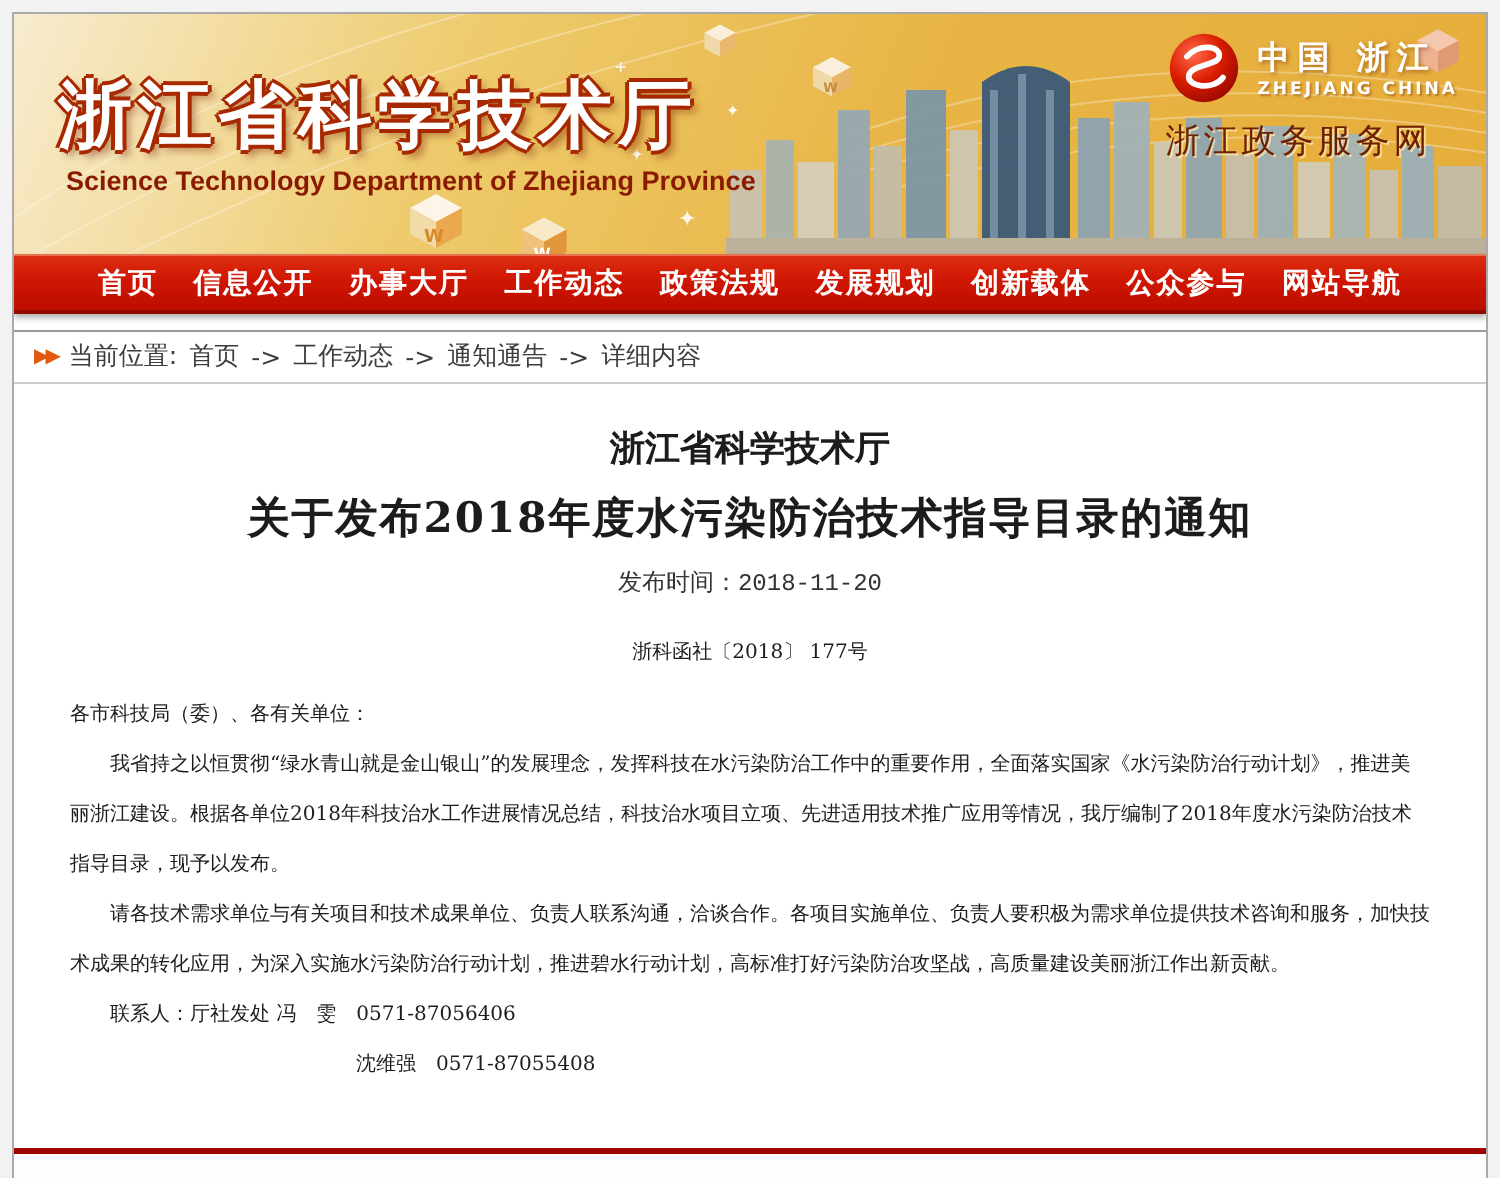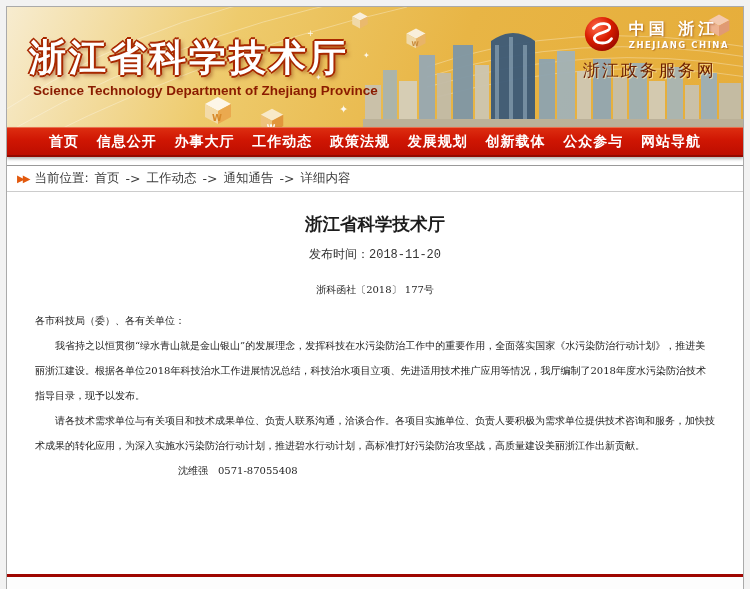--- a/index.html
+++ b/index.html
@@ -209,27 +209,29 @@
     <span>-&gt;</span>
     <span class="crumb-link">工作动态</span>
     <span>-&gt;</span>
     <span class="crumb-link">通知通告</span>
     <span>-&gt;</span>
     <span>详细内容</span>
   </div>
 
   <div class="content">
     <div class="org-title">浙江省科学技术厅</div>
+    <div class="doc-title">关于发布2018年度水污染防治技术指导目录的通知</div>
     <div class="publish">发布时间：2018-11-20</div>
     <div class="doc-number body-text">浙科函社〔2018〕 177号</div>
 
     <div class="body-text">
       <div>各市科技局（委）、各有关单位：</div>
       <div class="para">我省持之以恒贯彻“绿水青山就是金山银山”的发展理念，发挥科技在水污染防治工作中的重要作用，全面落实国家《水污染防治行动计划》，推进美丽浙江建设。根据各单位2018年科技治水工作进展情况总结，科技治水项目立项、先进适用技术推广应用等情况，我厅编制了2018年度水污染防治技术指导目录，现予以发布。</div>
       <div class="para">请各技术需求单位与有关项目和技术成果单位、负责人联系沟通，洽谈合作。各项目实施单位、负责人要积极为需求单位提供技术咨询和服务，加快技术成果的转化应用，为深入实施水污染防治行动计划，推进碧水行动计划，高标准打好污染防治攻坚战，高质量建设美丽浙江作出新贡献。</div>
+      <div class="para">联系人：厅社发处 冯　雯　0571-87056406</div>
       <div class="contact-2">沈维强　0571-87055408</div>
     </div>
 
   </div>
 
   <div class="footer-line"></div>
   <div class="footer-space"></div>
 </div>
 
 </body></html>

